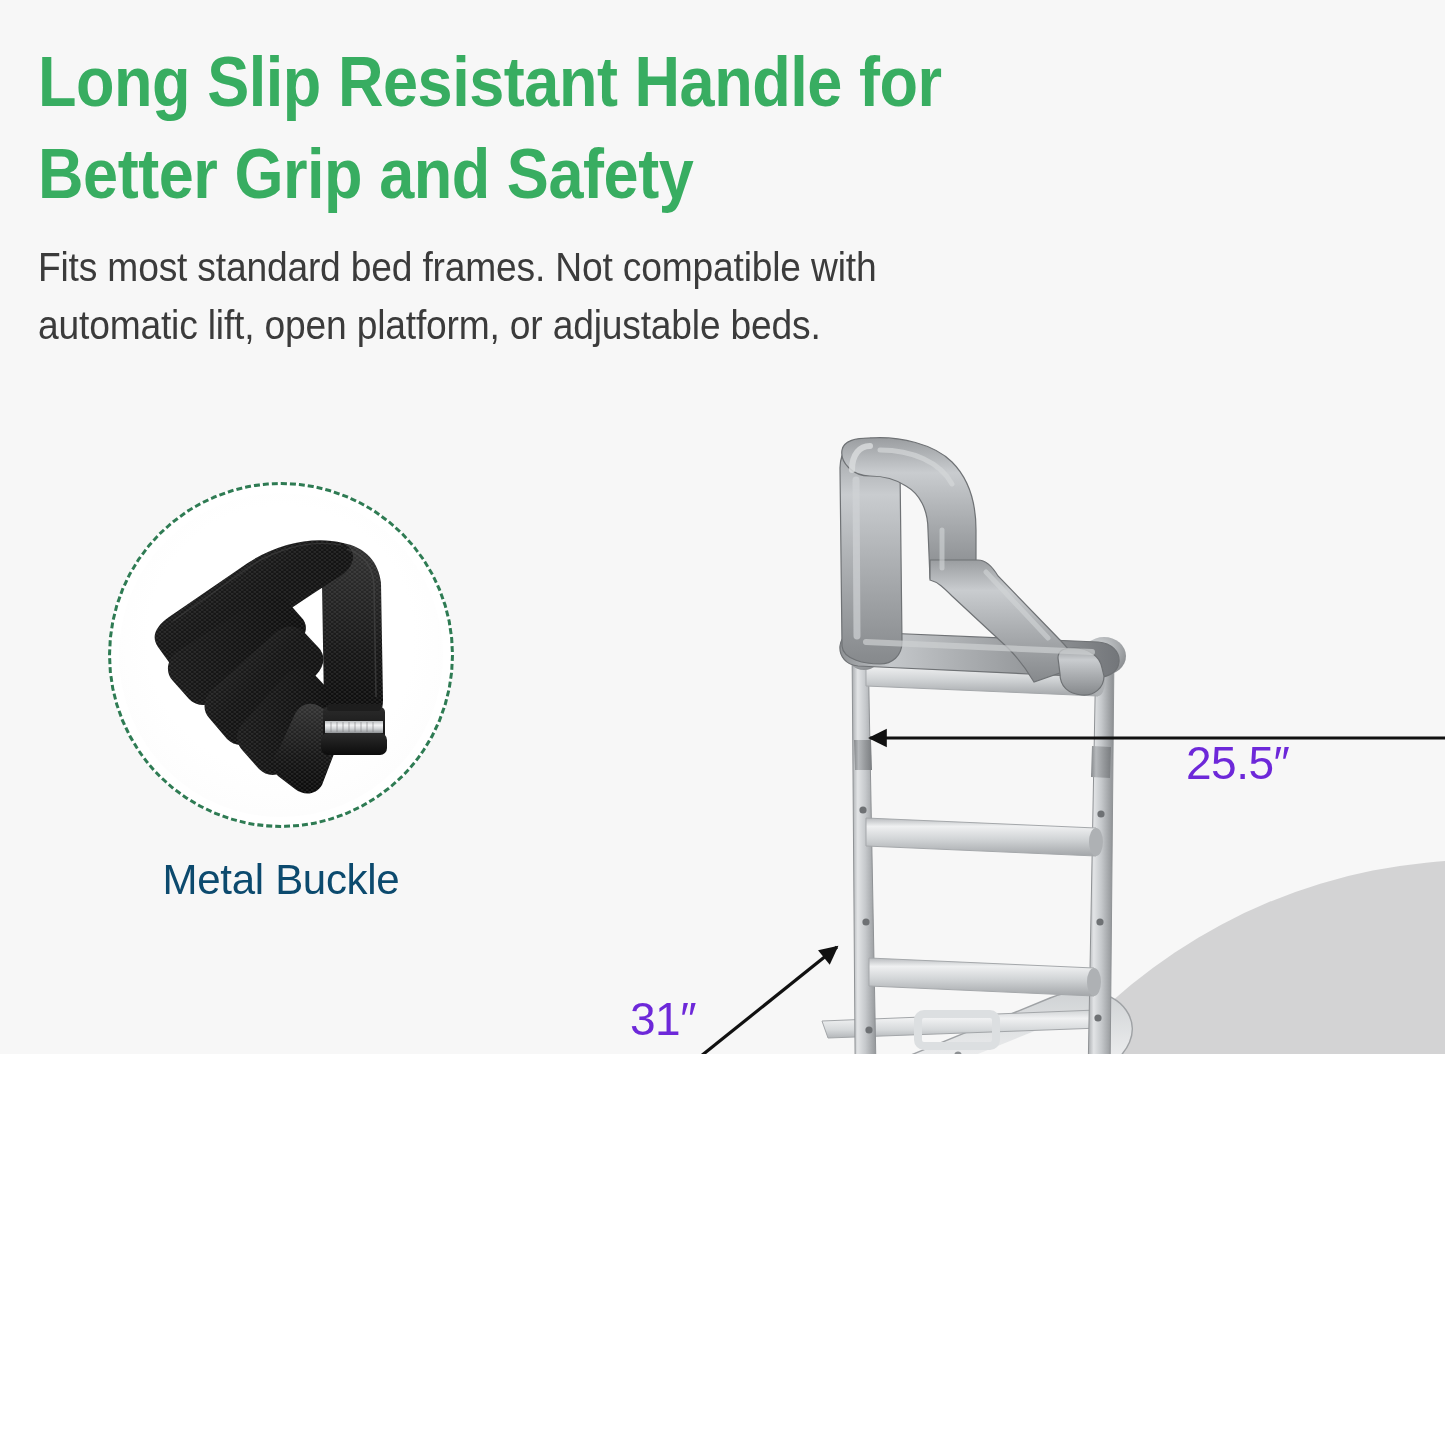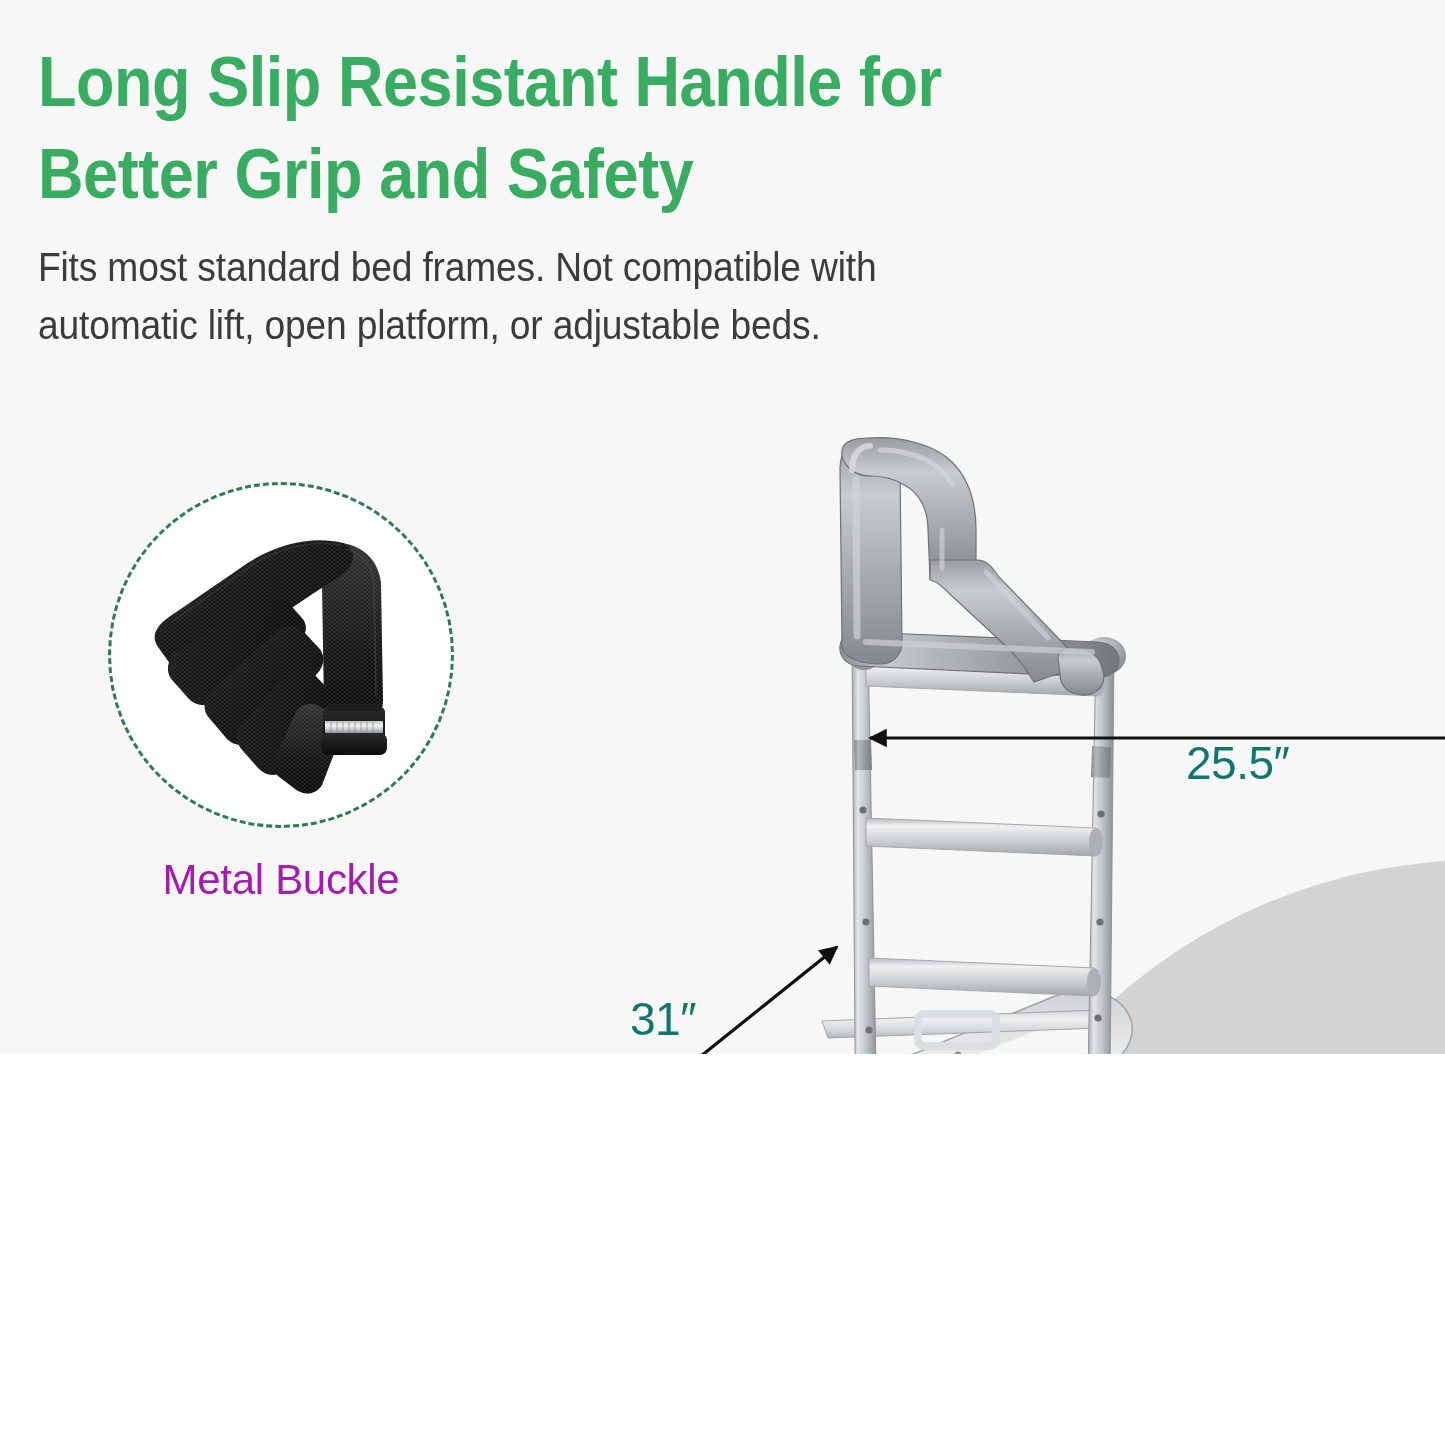--- a/index.html
+++ b/index.html
@@ -86,40 +86,40 @@
     background: radial-gradient(circle at 50% 45%, #ffffff 55%, #fafafa 100%);
   }
   
   .strap-svg { position: absolute; left: 0; top: 0; }
   #buckle-label {
     position: absolute;
     left: 0;
     top: 374px;
     width: 346px;
     text-align: center;
-    color: #a21caf;
+    color: #0c4a6e;
     font-size: 42px;
     letter-spacing: -0.3px;
   }
 
   
   #product {
     position: absolute;
     left: 500px;
     top: 410px;
     width: 700px;
     height: 980px;
   }
   #product svg { display: block; }
 
   
   .dim-svg { position: absolute; left: 0; top: 0; pointer-events: none; }
   .dim-label {
     position: absolute;
-    color: #0f766e;
+    color: #6d28d9;
     font-size: 46px;
     letter-spacing: -0.5px;
     white-space: nowrap;
   }
   #dim-255-label { left: 1186px; top: 736px; }
   #dim-22-label  { left: 630px;  top: 992px;  }
   #dim-2-label   { left: 493px;  top: 1130px; }
   #dim-12-label  { left: 563px;  top: 1382px; }
 </style>
 </head>

